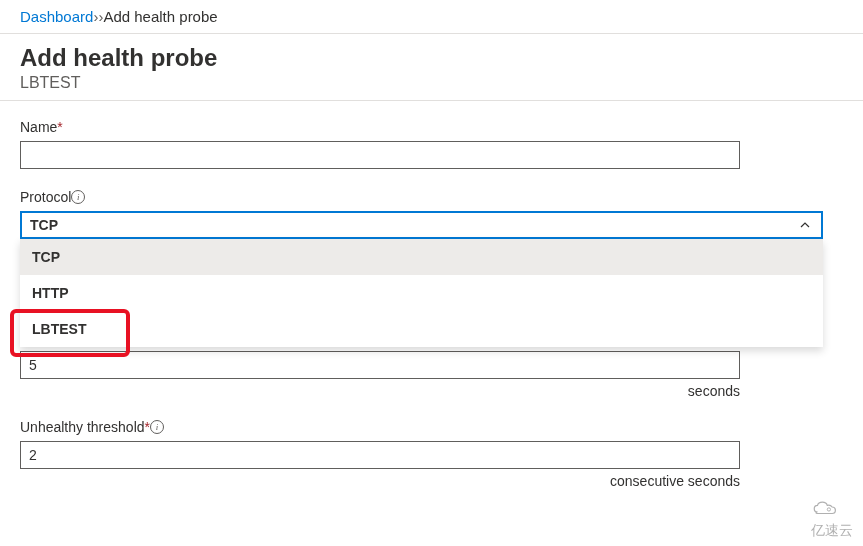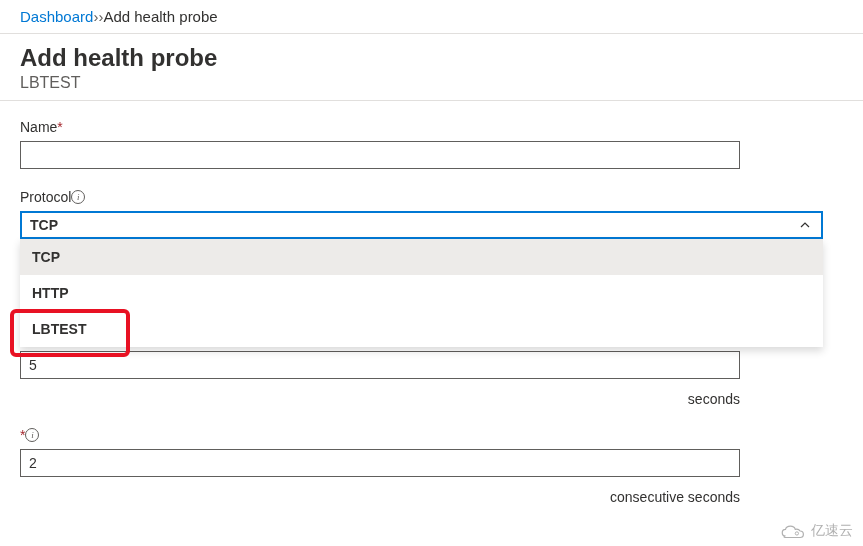--- a/index.html
+++ b/index.html
@@ -148,33 +148,34 @@
       border: 4px solid #e81123;
       border-radius: 6px;
       pointer-events: none;
       top: 70px;
     }
     .field-hint {
       text-align: right;
       width: 720px;
       font-size: 14px;
       color: #323130;
-      margin-top: 12px;
+      margin-top: 4px;
     }
     .spacer-field {
       margin-top: 112px;
     }
     .watermark {
       position: absolute;
       right: 10px;
       bottom: 6px;
       font-size: 14px;
       color: #b0b0b0;
       display: flex;
       gap: 6px;
+      flex-direction: column;
     }
     .watermark svg {
       width: 26px;
       height: 18px;
     }
   </style>
 </head>
 <body>
 
 <nav class="breadcrumb">
@@ -222,20 +223,21 @@
     </div>
   </div>
 
   <div class="field spacer-field">
     <input type="text" class="text-input" value="5" style="">
     <div class="field-hint">seconds</div>
   </div>
 
   <div class="field">
     <div class="field-label">
+      <span>Unhealthy threshold</span>
       <span class="required">*</span>
       <span class="info-icon">i</span>
     </div>
     <input type="text" class="text-input" value="2" style="">
     <div class="field-hint">consecutive seconds</div>
   </div>
 
 </div>
 
 <div class="watermark">

